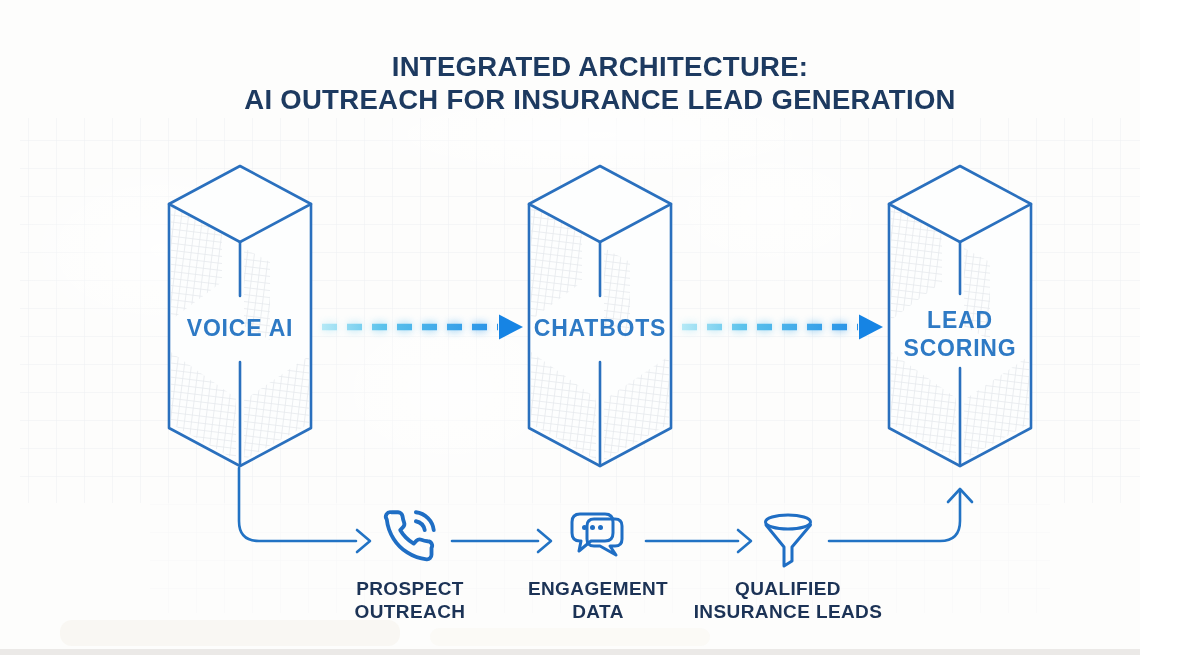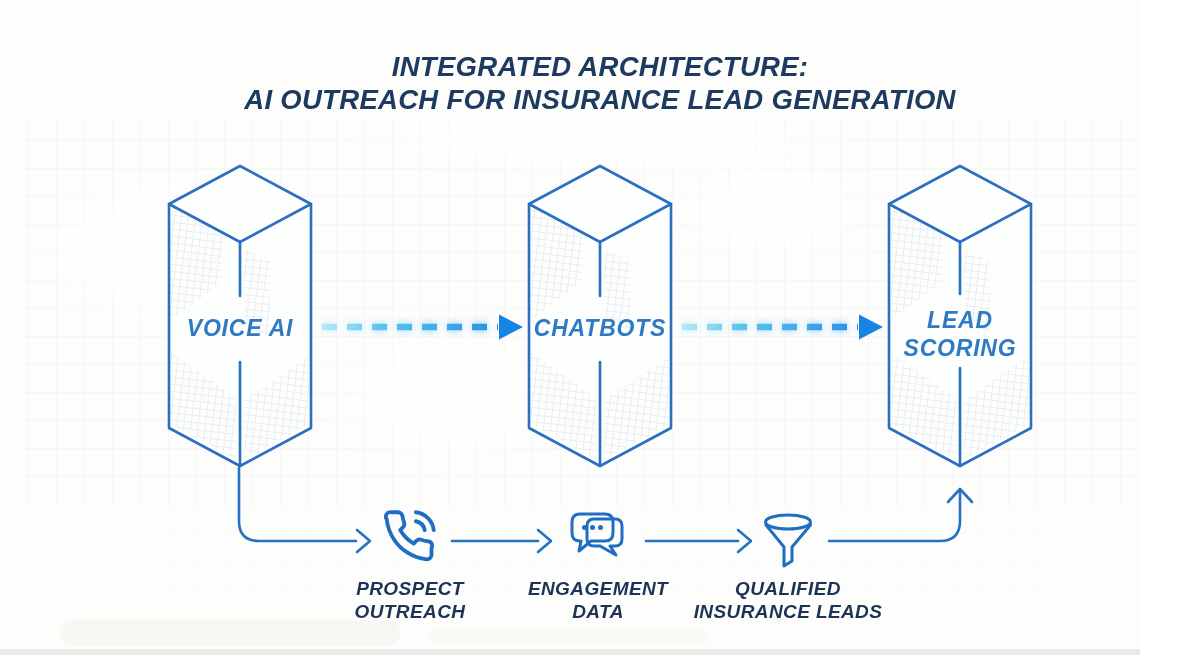--- a/index.html
+++ b/index.html
@@ -1,17 +1,17 @@
 <!DOCTYPE html>
 <html><head>
 <meta charset="utf-8">
 <style>
   html,body{margin:0;padding:0;background:#ffffff;}
   #stage{position:relative;width:1140px;height:655px;overflow:hidden;background:#0f766e;
-         font-family:"Liberation Sans",sans-serif;font-style:italic;}
+         font-family:"Liberation Sans",sans-serif;}
   svg{position:absolute;left:0;top:0;display:block;}
   .box-fill{fill:#fdfefe;}
   .box-stroke{fill:none;stroke:#2a70be;stroke-width:2.6;stroke-linejoin:round;stroke-linecap:round;}
   .hatch polygon{fill:url(#sketch);opacity:.42;}
   .box-label{fill:#2e7ac5;font-family:"Liberation Sans",sans-serif;font-weight:600;font-size:23px;
              letter-spacing:.8px;text-anchor:middle;}
   .title-line{fill:#1d3a60;font-family:"Liberation Sans",sans-serif;font-weight:700;font-size:27.5px;
               letter-spacing:.3px;text-anchor:middle;}
   .flow-label{fill:#1c3356;font-family:"Liberation Sans",sans-serif;font-weight:700;font-size:19px;
               letter-spacing:.4px;text-anchor:middle;}

